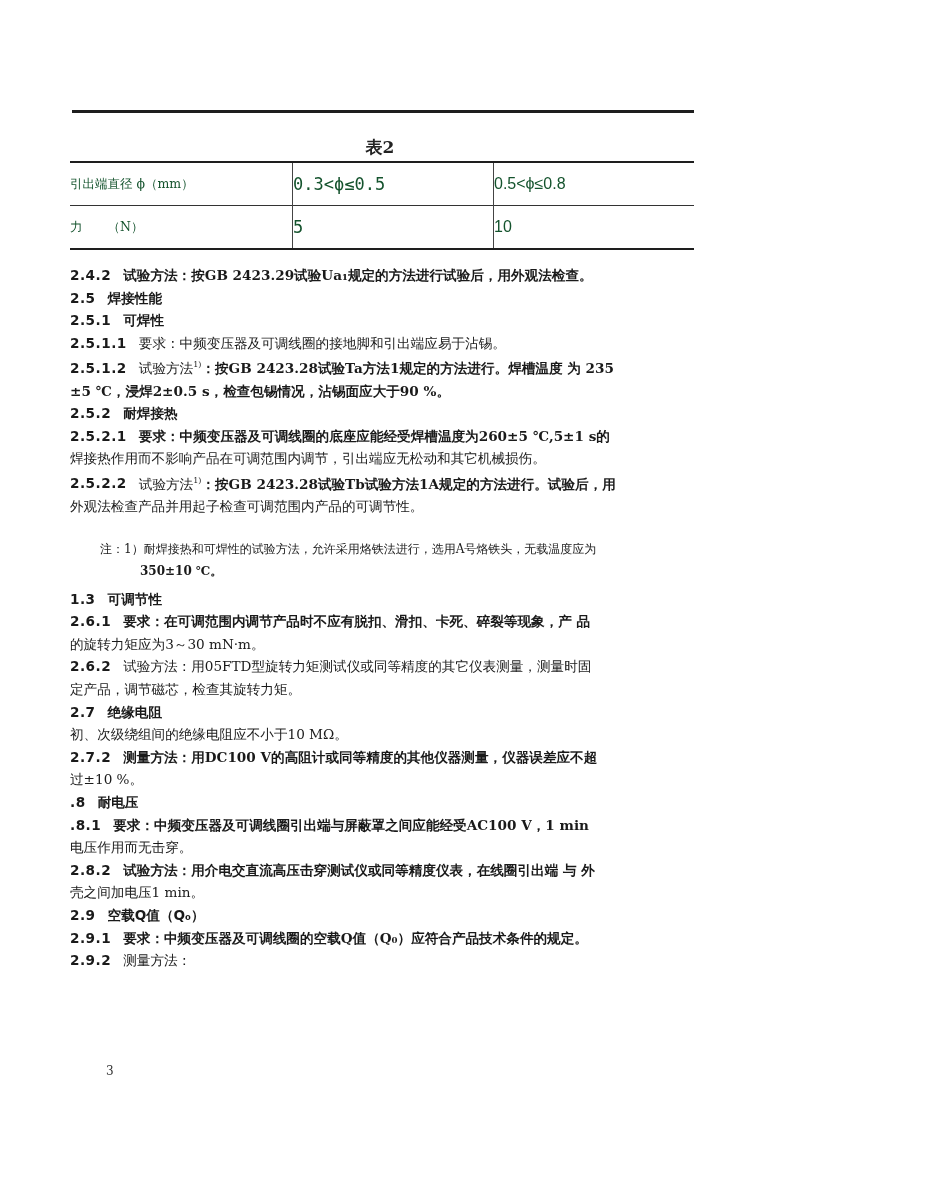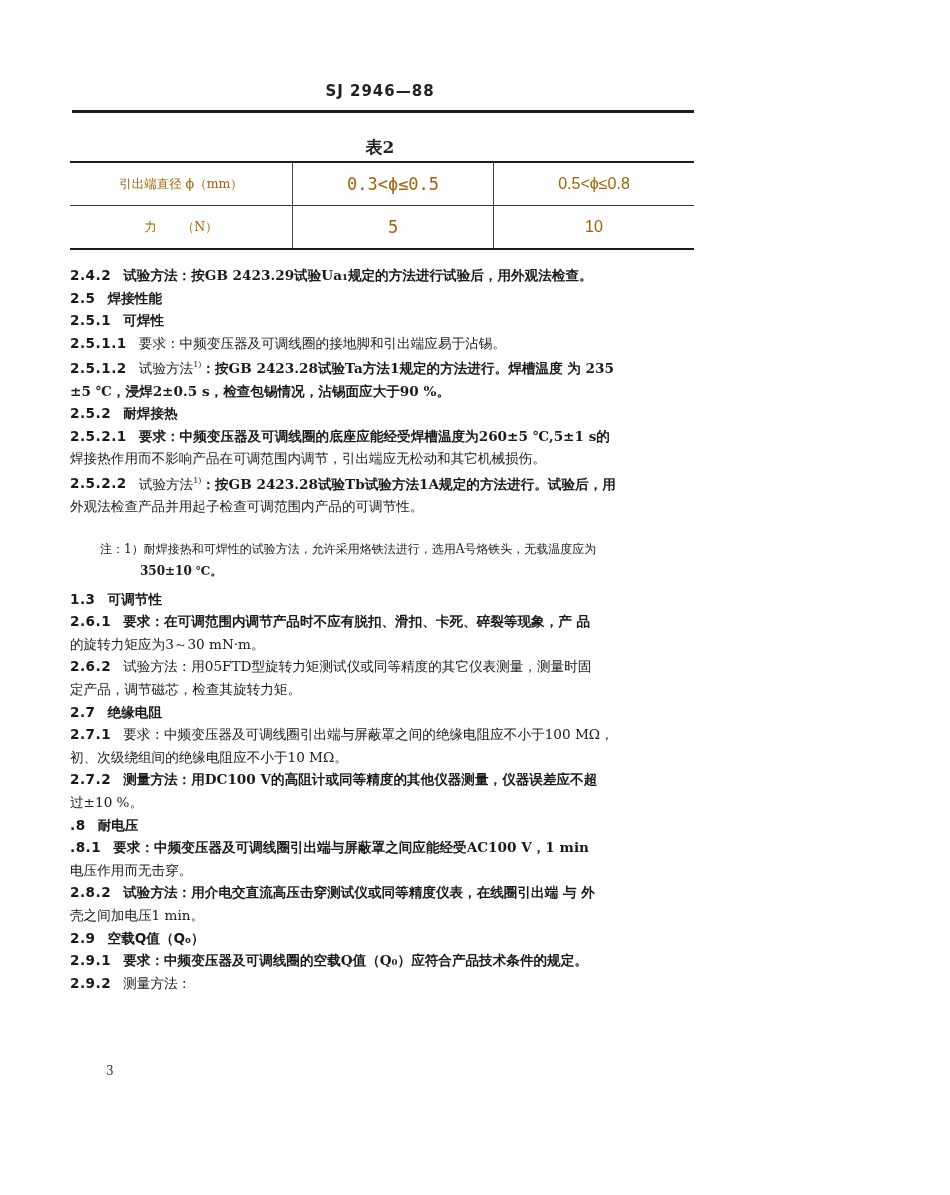--- a/index.html
+++ b/index.html
@@ -49,24 +49,23 @@
     .spec-table {
       position: absolute;
       left: 70px; top: 161px;
       width: 624px;
       border-collapse: collapse;
       font-size: 12.5px;
     }
     .spec-table td {
       height: 42px;
       padding: 0;
-      text-align: center;
       vertical-align: middle;
       border-top: 1px solid #333;
-      color: #a16207;
+      color: #14532d;
     }
     .spec-table tr:first-child td { border-top: 2.5px solid #1e1e1e; }
     .spec-table tr:last-child td { border-bottom: 2.5px solid #1e1e1e; }
     .spec-table td + td { border-left: 1px solid #444; }
     .spec-table td.c0 { width: 222px; }
     .spec-table td.c1 { width: 200px; font-family: "DejaVu Sans Mono", "Liberation Mono", monospace; font-size: 17px; }
     .spec-table td.c2 { width: 200px; font-family: Liberation Sans, sans-serif; font-size: 16px; }
 
     .body-text {
       position: absolute;
@@ -104,21 +103,20 @@
       font-size: 12px;
       color: #333;
     }
     sup { font-size: 8px; }
   </style>
 </head>
 <body>
 
 <div class="page">
 
-  <div class="doc-header">SJ 2946—88</div>
   <div class="header-rule"></div>
 
   <div class="table-caption">表2</div>
 
   <table class="spec-table">
     <tbody>
         <tr>
       <td class="c0">引出端直径 ϕ（mm）</td>
       <td class="c1">0.3&lt;ϕ≤0.5</td>
       <td class="c2">0.5&lt;ϕ≤0.8</td>
@@ -184,23 +182,20 @@
 
     <p class="line">
       <span class="num">2.6.2</span><span>试验方法：用05FTD型旋转力矩测试仪或同等精度的其它仪表测量，测量时固</span>
     </p>
     <p class="line">定产品，调节磁芯，检查其旋转力矩。</p>
 
     <p class="line">
       <span class="num">2.7</span><span class="heading">绝缘电阻</span>
     </p>
 
-    <p class="line">
-      <span class="num">2.7.1</span><span>要求：中频变压器及可调线圈引出端与屏蔽罩之间的绝缘电阻应不小于100 MΩ，</span>
-    </p>
     <p class="line">初、次级绕组间的绝缘电阻应不小于10 MΩ。</p>
 
     <p class="line">
       <span class="num">2.7.2</span><span class="bold">测量方法：用DC100 V的高阻计或同等精度的其他仪器测量，仪器误差应不超</span>
     </p>
     <p class="line">过±10 %。</p>
 
     <p class="line">
       <span class="num">.8</span><span class="heading">耐电压</span>
     </p>

